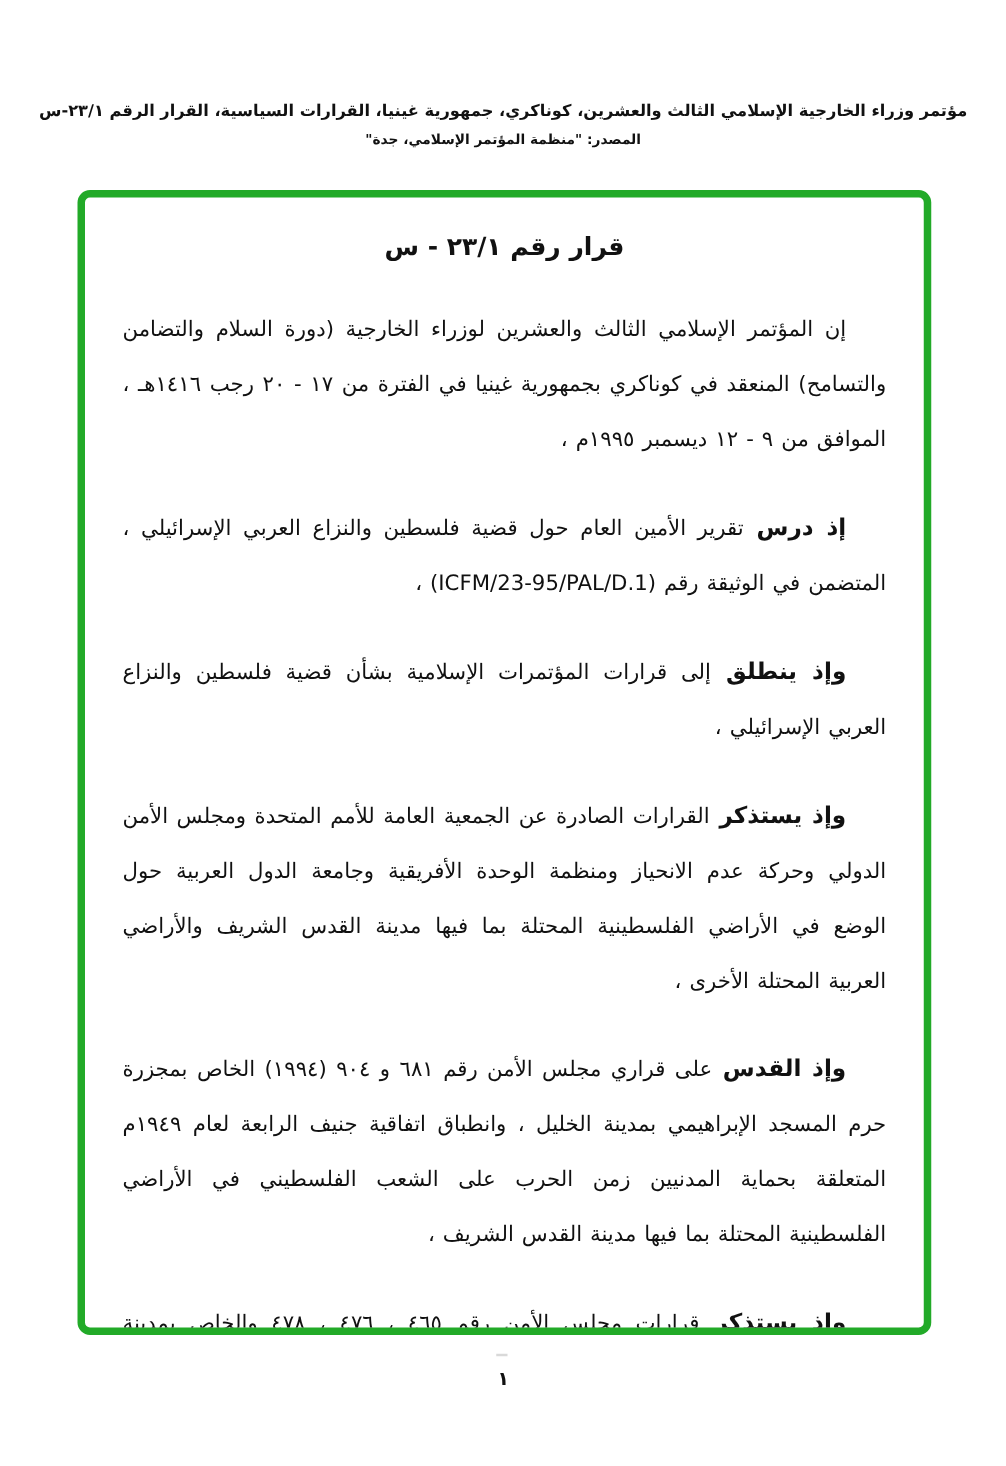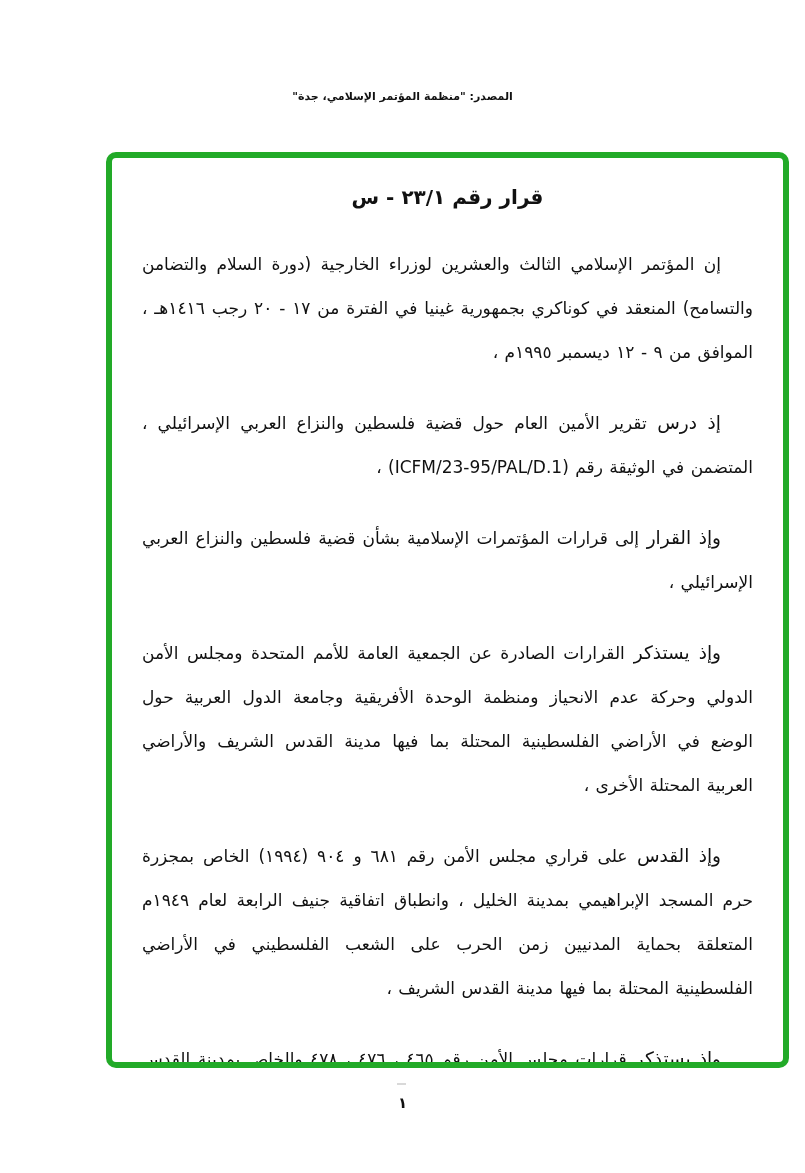--- a/index.html
+++ b/index.html
@@ -38,42 +38,41 @@
   
   .green-box {
     position: absolute;
     left: 62px; top: 152px;
     width: 683px; height: 916px;
     border: 6px solid var(--green);
     border-radius: 10px;
     padding: 20px 30px 0 30px;
     direction: rtl;
     overflow: hidden;
-    margin-left: 44px;
   }
   .title-block { margin-top: 2px; }
   .t-line {
     text-align: center;
     font-weight: bold;
     font-size: 20px;
     line-height: 34px;
   }
   .doc-body { margin-top: 28px; }
   .para {
     font-size: 17px;
     line-height: 44px;
     text-align: justify;
     text-justify: inter-word;
     text-indent: 32px;
     margin: 0 0 27px 0;
     word-spacing: 1px;
   }
   .para strong.lead {
     font-size: 18.5px;
-    font-weight: normal;
+    font-weight: bold;
   }
   
   .scan-mark {
     position: absolute;
     top: 1083px; left: 397px;
     width: 9px; height: 2px;
     background: #d9d9d9;
   }
   .page-num {
     position: absolute;
@@ -82,31 +81,32 @@
     font-size: 15px;
     font-weight: bold;
   }
 </style>
 </head>
 <body>
 
 <div class="page">
 
   <header class="doc-header">
+    <div class="src-line">مؤتمر وزراء الخارجية الإسلامي الثالث والعشرين، كوناكري، جمهورية غينيا، القرارات السياسية، القرار الرقم ٢٣/١-س</div>
     <div class="pub-line">المصدر:  "منظمة المؤتمر الإسلامي، جدة"</div>
   </header>
 
   <main class="green-box">
     <div class="title-block">
       <div class="t-line">قرار رقم ٢٣/١ - س</div>
     </div>
     <div class="doc-body" id="paragraphs">
         <p class="para">إن المؤتمر الإسلامي الثالث والعشرين لوزراء الخارجية (دورة السلام والتضامن والتسامح) المنعقد في كوناكري بجمهورية غينيا في الفترة من ١٧ - ٢٠ رجب ١٤١٦هـ ، الموافق من ٩ - ١٢ ديسمبر ١٩٩٥م ،</p>
         <p class="para"><strong class="lead">إذ درس </strong>تقرير الأمين العام حول قضية فلسطين والنزاع العربي الإسرائيلي ، المتضمن في الوثيقة رقم (ICFM/23-95/PAL/D.1) ،</p>
-        <p class="para"><strong class="lead">وإذ القرار </strong>إلى قرارات المؤتمرات الإسلامية بشأن قضية فلسطين والنزاع العربي الإسرائيلي ،</p>
+        <p class="para"><strong class="lead">وإذ ينطلق </strong>إلى قرارات المؤتمرات الإسلامية بشأن قضية فلسطين والنزاع العربي الإسرائيلي ،</p>
         <p class="para"><strong class="lead">وإذ يستذكر </strong>القرارات الصادرة عن الجمعية العامة للأمم المتحدة ومجلس الأمن الدولي وحركة عدم الانحياز ومنظمة الوحدة الأفريقية وجامعة الدول العربية حول الوضع في الأراضي الفلسطينية المحتلة بما فيها مدينة القدس الشريف والأراضي العربية المحتلة الأخرى ،</p>
         <p class="para"><strong class="lead">وإذ القدس </strong>على قراري مجلس الأمن رقم ٦٨١ و ٩٠٤ (١٩٩٤) الخاص بمجزرة حرم المسجد الإبراهيمي بمدينة الخليل ، وانطباق اتفاقية جنيف الرابعة لعام ١٩٤٩م المتعلقة بحماية المدنيين زمن الحرب على الشعب الفلسطيني في الأراضي الفلسطينية المحتلة بما فيها مدينة القدس الشريف ،</p>
         <p class="para"><strong class="lead">وإذ يستذكر </strong>قرارات مجلس الأمن رقم ٤٦٥ ، ٤٧٦ ، ٤٧٨ والخاص بمدينة القدس الشريف والقرارات الإسلامية التي تؤكد أن قضية القدس الشريف  تشكل جوهر قضية فلسطين التي هي قضية المسلمين الأولى وجوهر النزاع العربي - الإسرائيلي ، وأن السلام العادل</p>
       </div>
   </main>
 
   <div class="scan-mark"></div>
   <div class="page-num">١</div>
 
 </div>

